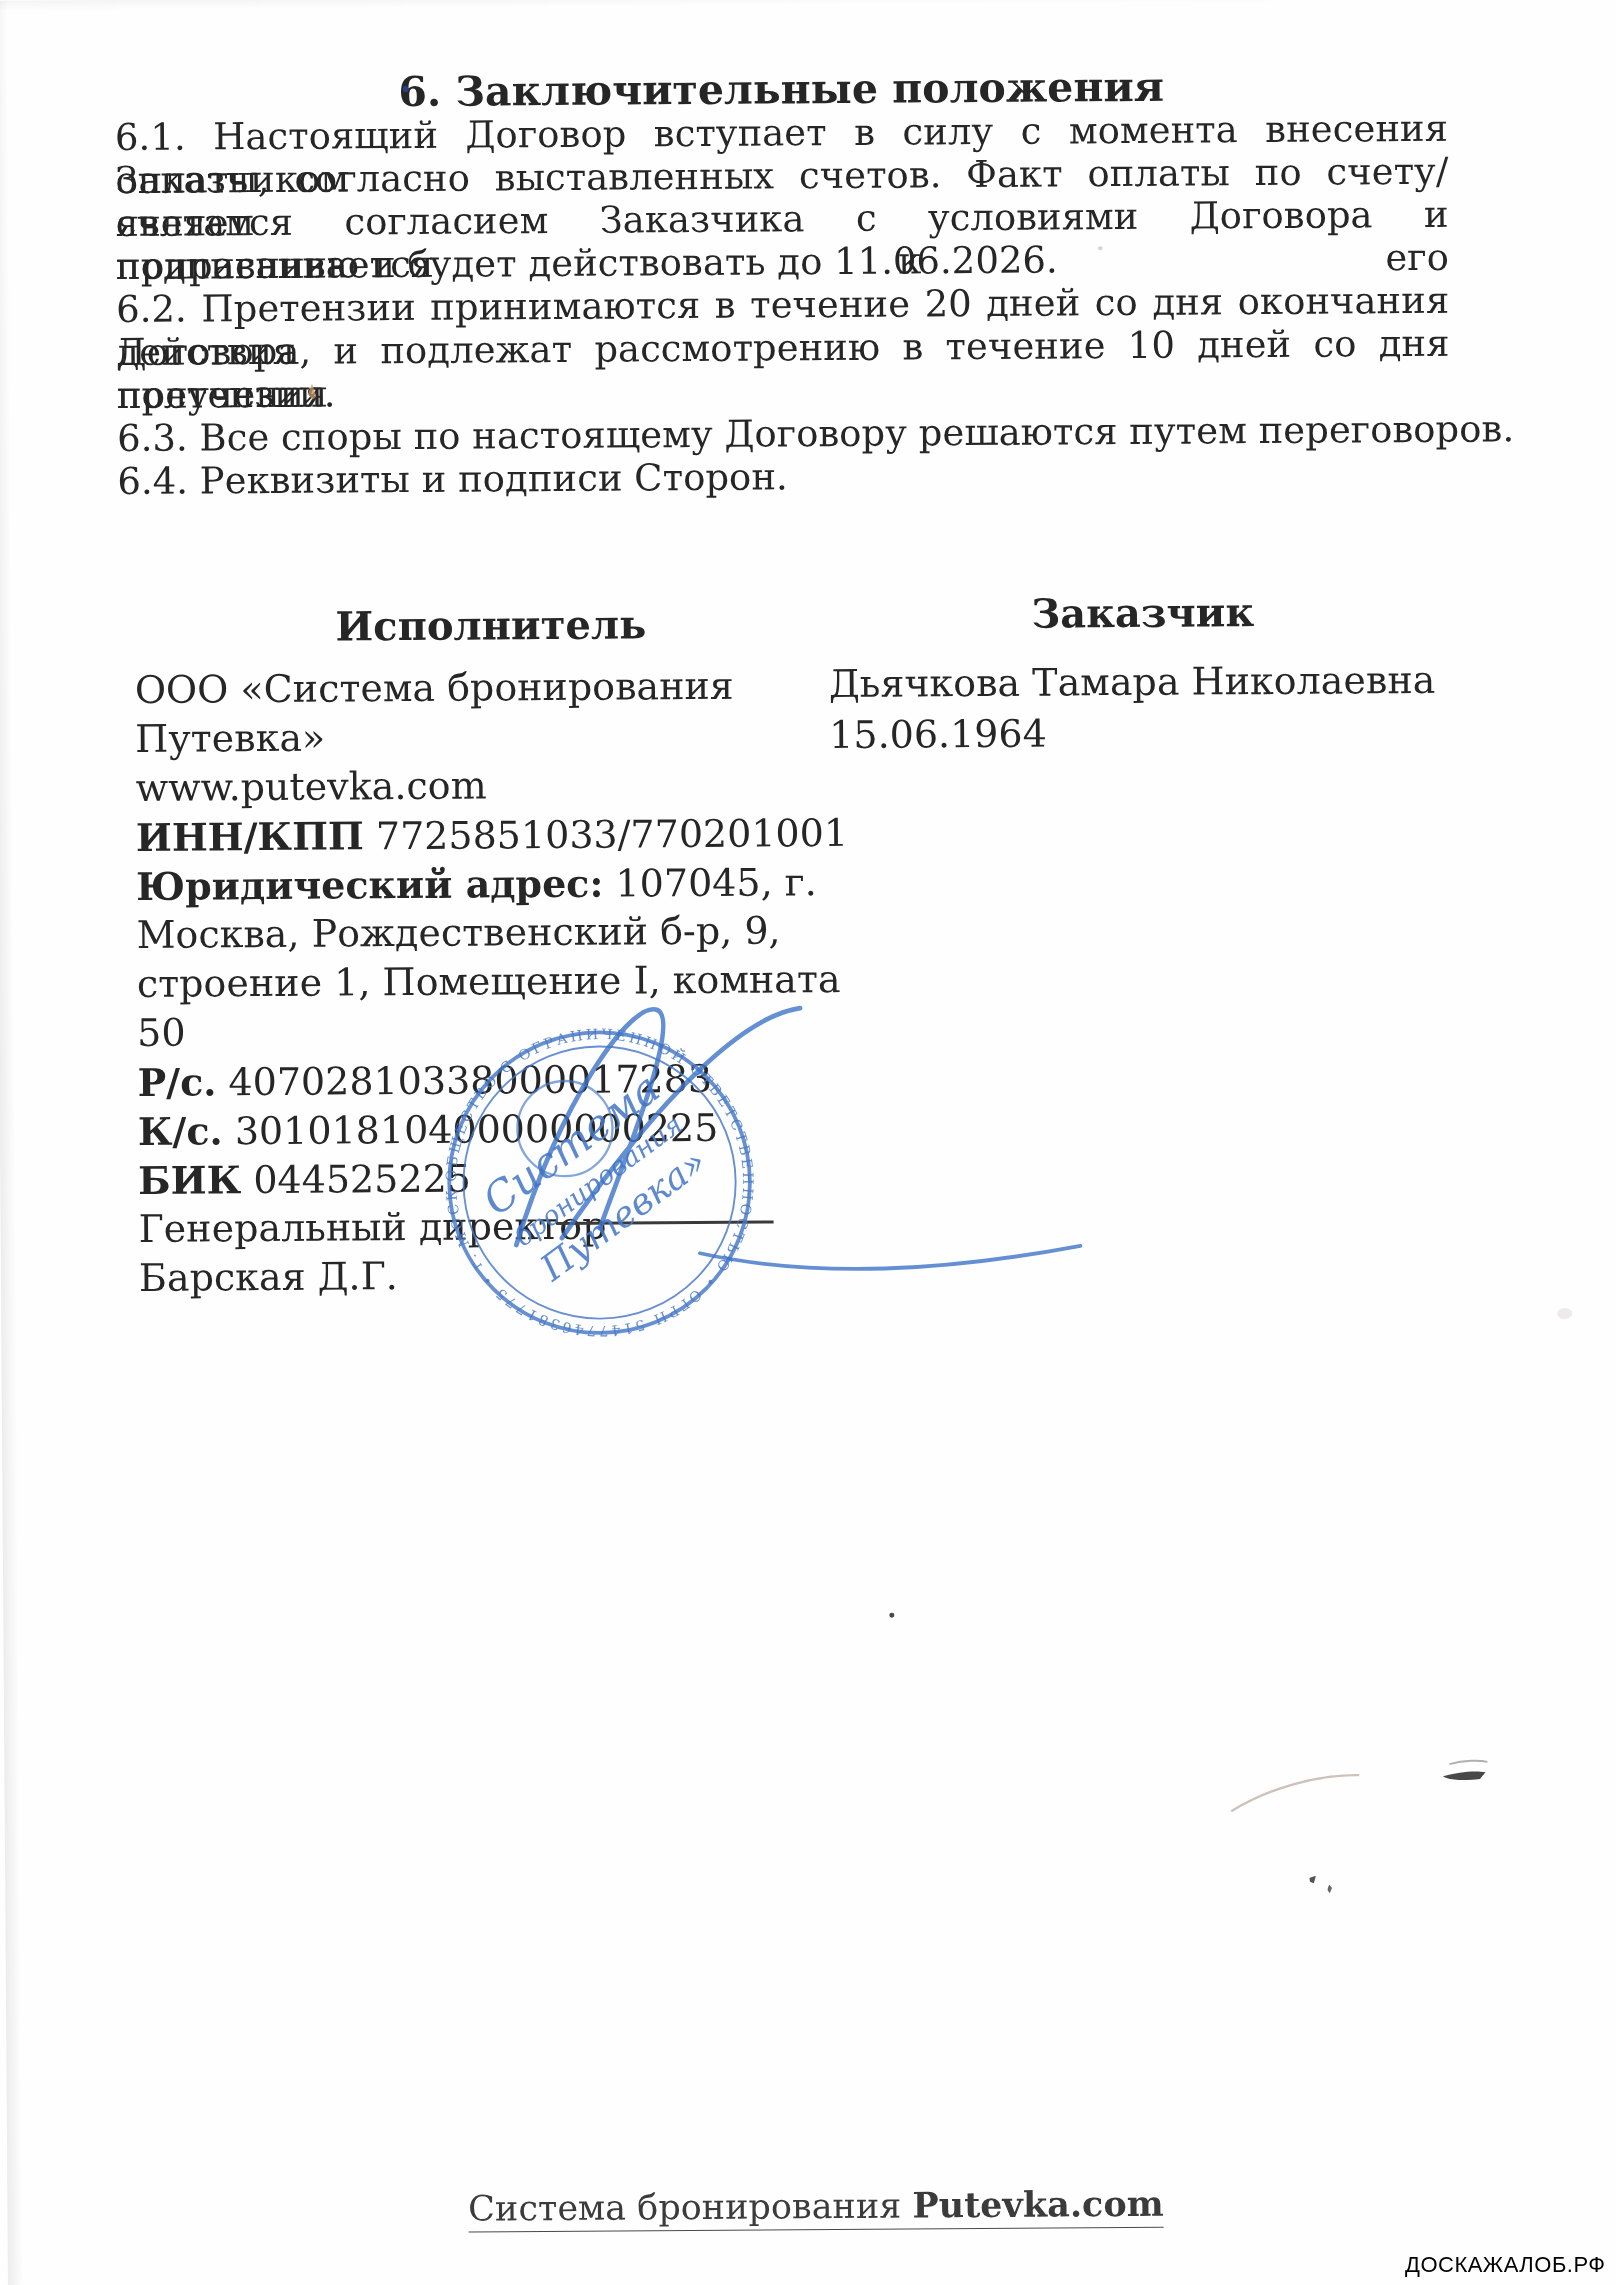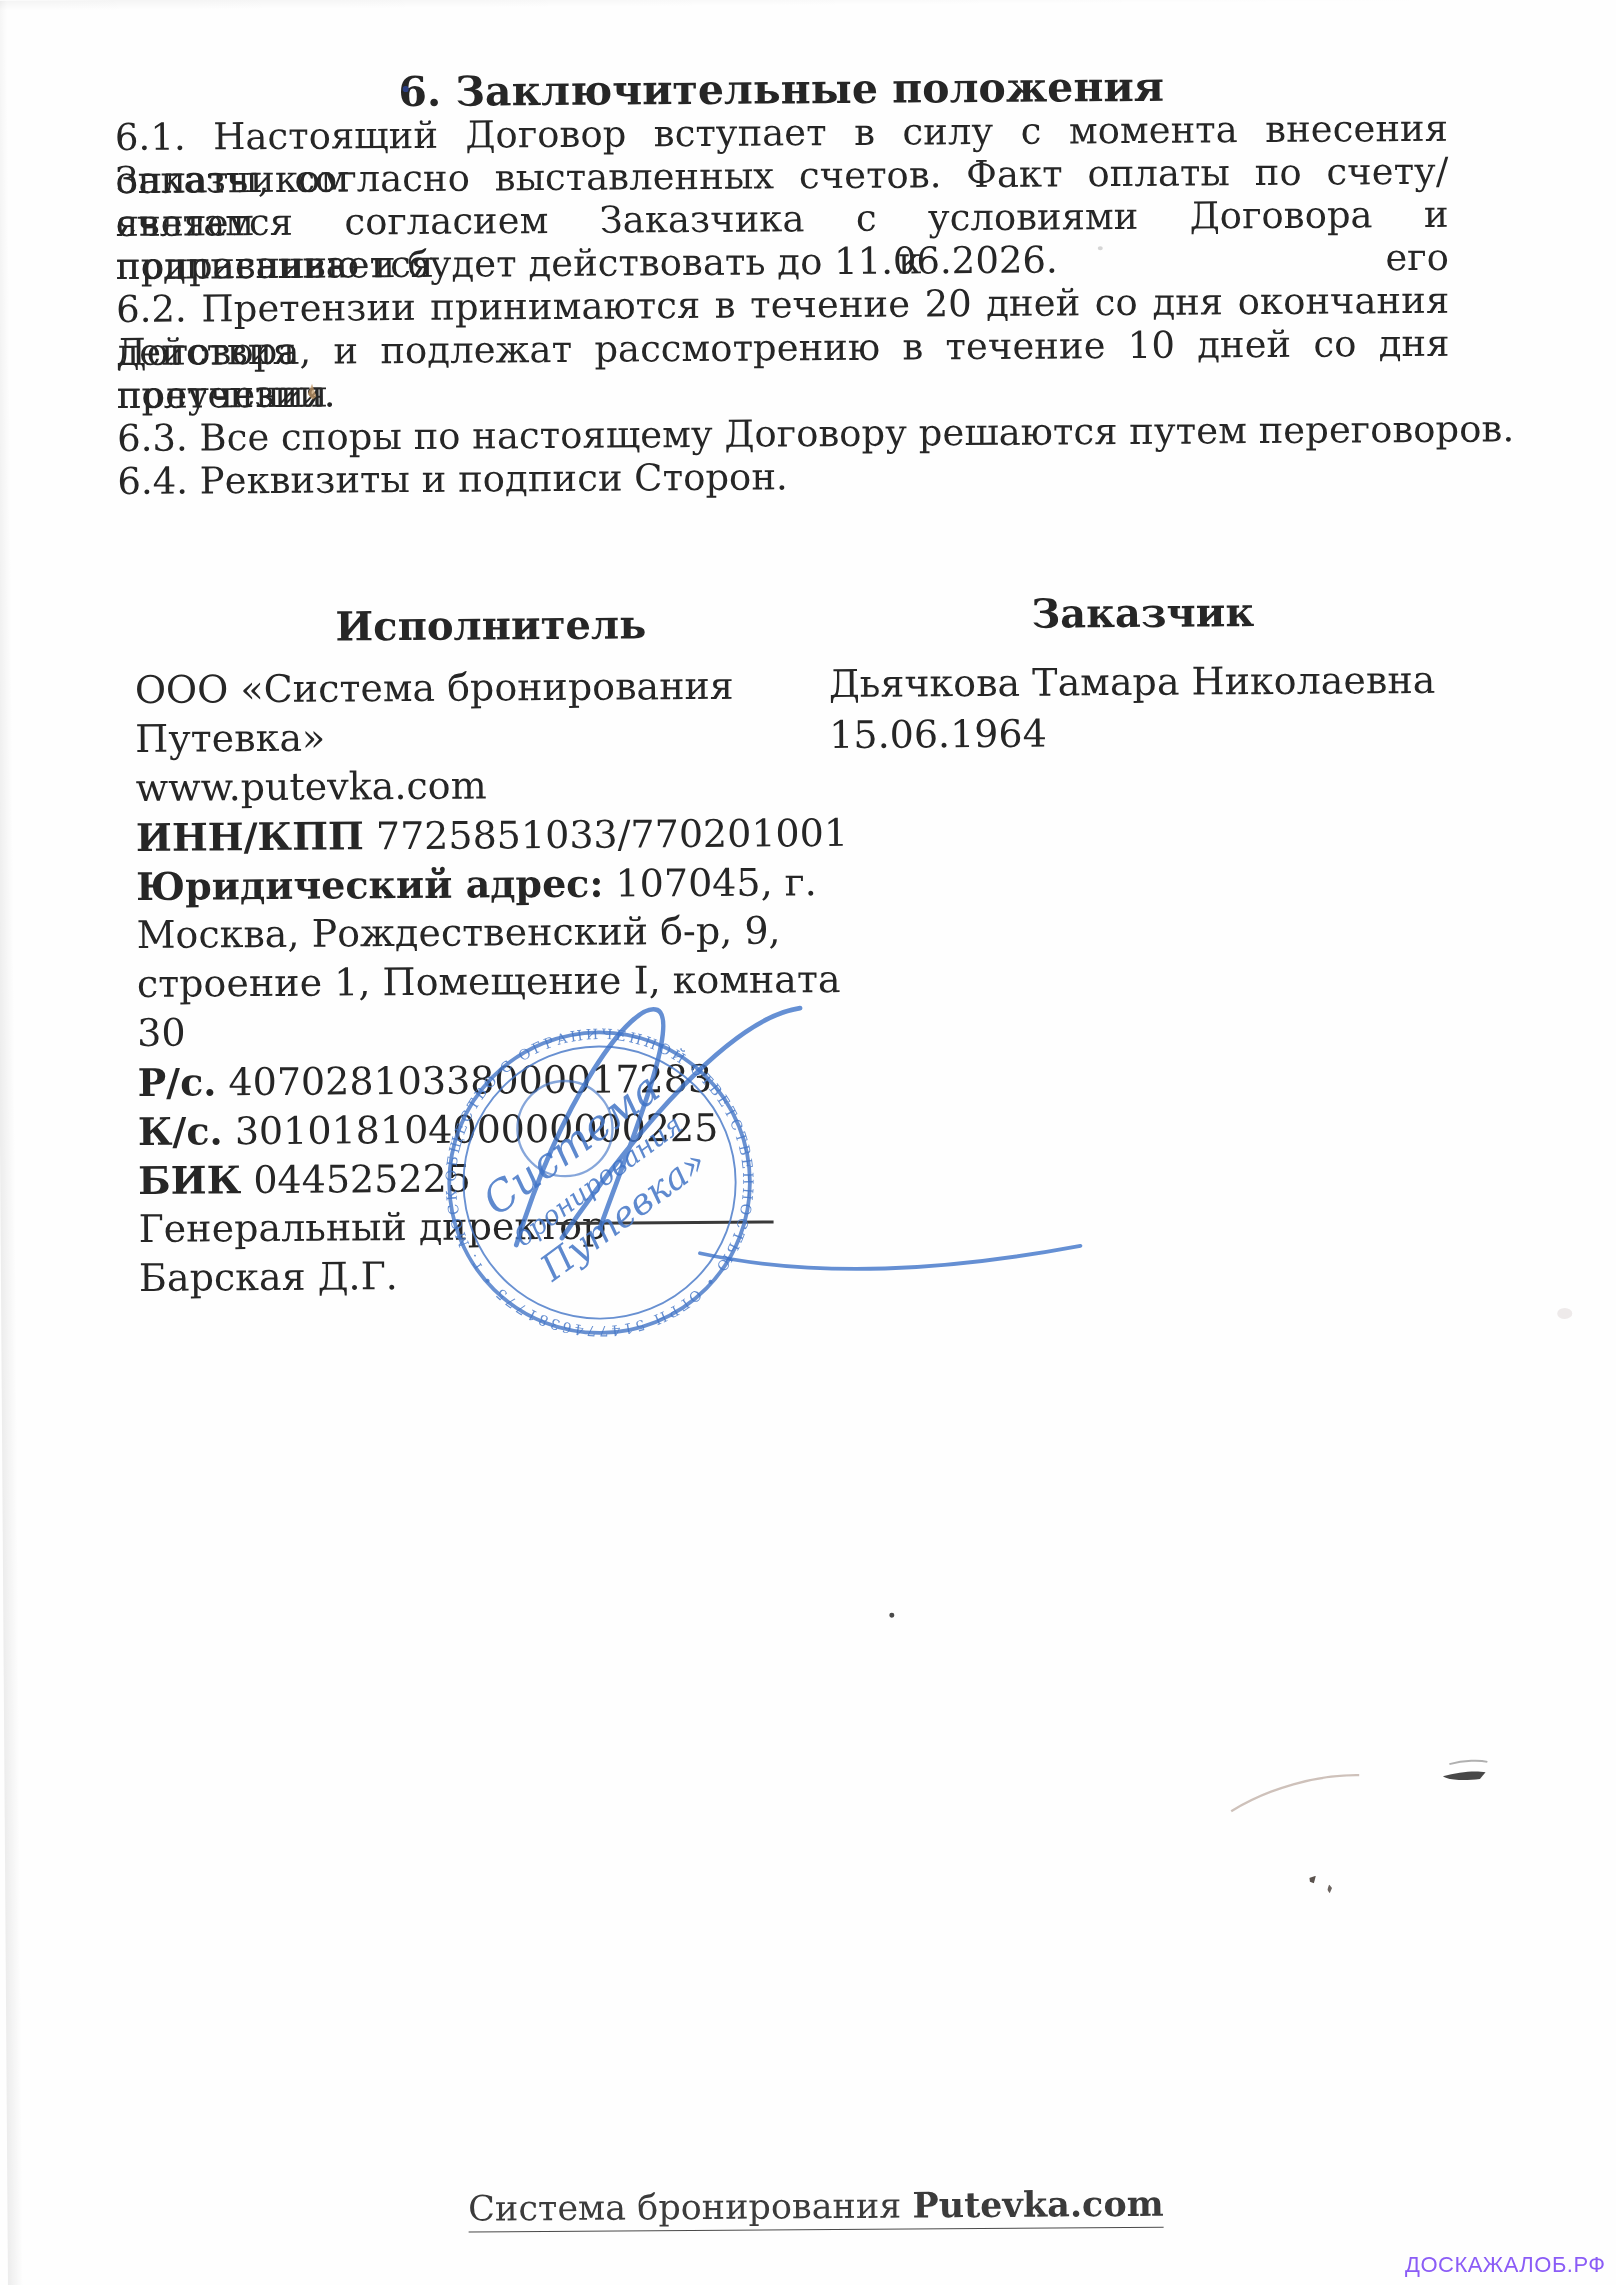--- a/index.html
+++ b/index.html
@@ -37,21 +37,21 @@
   .rline{position:absolute;font-size:38px;line-height:46px;white-space:nowrap;}
   .sig-line{position:absolute;left:556px;top:1225px;width:217px;height:2.9px;background:#3a3a3a;}
   
   .footer{position:absolute;left:0;top:2190px;width:1617px;text-align:center;
     font-size:35px;color:#3b3b3b;}
   .footer .inner{border-bottom:1.9px solid #4a4a4a;padding-bottom:2.9px;}
   .footer .bold{font-weight:bold;}
   
   .watermark{position:absolute;right:11.4px;top:2252px;
     font-family:"Liberation Sans","DejaVu Sans",sans-serif;
-    font-size:22px;color:#8b5cf6;letter-spacing:0.5px;}
+    font-size:22px;color:#000000;letter-spacing:0.5px;}
   
   .stamp-svg{position:absolute;left:409px;top:989px;}
   
   .spk{position:absolute;border-radius:50%;}
   .a-blue{left:410px;top:88px;width:5.7px;height:5.7px;background:rgba(47,84,208,0.55);}
   .a-tan{left:313px;top:385px;width:8.6px;height:16px;background:#c49a6a;opacity:.75;
     border-radius:0;clip-path:polygon(50% 0,100% 80%,55% 100%,0 65%);}
   .a-dot1{left:1104px;top:253px;width:4.8px;height:3.8px;background:rgba(0,0,0,0.16);}
   .a-dot2{left:886px;top:1618px;width:4.8px;height:4.8px;background:#4a4a4a;}
   .a-smudge{left:1556px;top:1318px;width:15px;height:10.5px;background:rgba(150,120,118,0.15);}
@@ -85,21 +85,21 @@
   <div class="col-title" style="left:1035px;top:599px;">Заказчик</div>
 
   <div id="contractor-lines">
       <div class="cline"><span>ООО «Система бронирования</span></div>
       <div class="cline"><span>Путевка»</span></div>
       <div class="cline"><span>www.putevka.com</span></div>
       <div class="cline"><span class="b">ИНН/КПП</span><span> 7725851033/770201001</span></div>
       <div class="cline"><span class="b">Юридический адрес:</span><span> 107045, г.</span></div>
       <div class="cline"><span>Москва, Рождественский б-р, 9,</span></div>
       <div class="cline"><span>строение 1, Помещение I, комната</span></div>
-      <div class="cline"><span>30</span></div>
+      <div class="cline"><span>50</span></div>
       <div class="cline"><span class="b">Р/с.</span><span> 40702810338000017283</span></div>
       <div class="cline"><span class="b">К/с.</span><span> 30101810400000000225</span></div>
       <div class="cline"><span class="b">БИК</span><span> 044525225</span></div>
       <div class="cline"><span>Генеральный директор</span></div>
       <div class="cline"><span>Барская Д.Г.</span></div>
     </div>
 
   <div class="rline" style="left:832px;top:666px;">Дьячкова Тамара Николаевна</div>
   <div class="rline" style="left:832px;top:717px;">15.06.1964</div>
 

